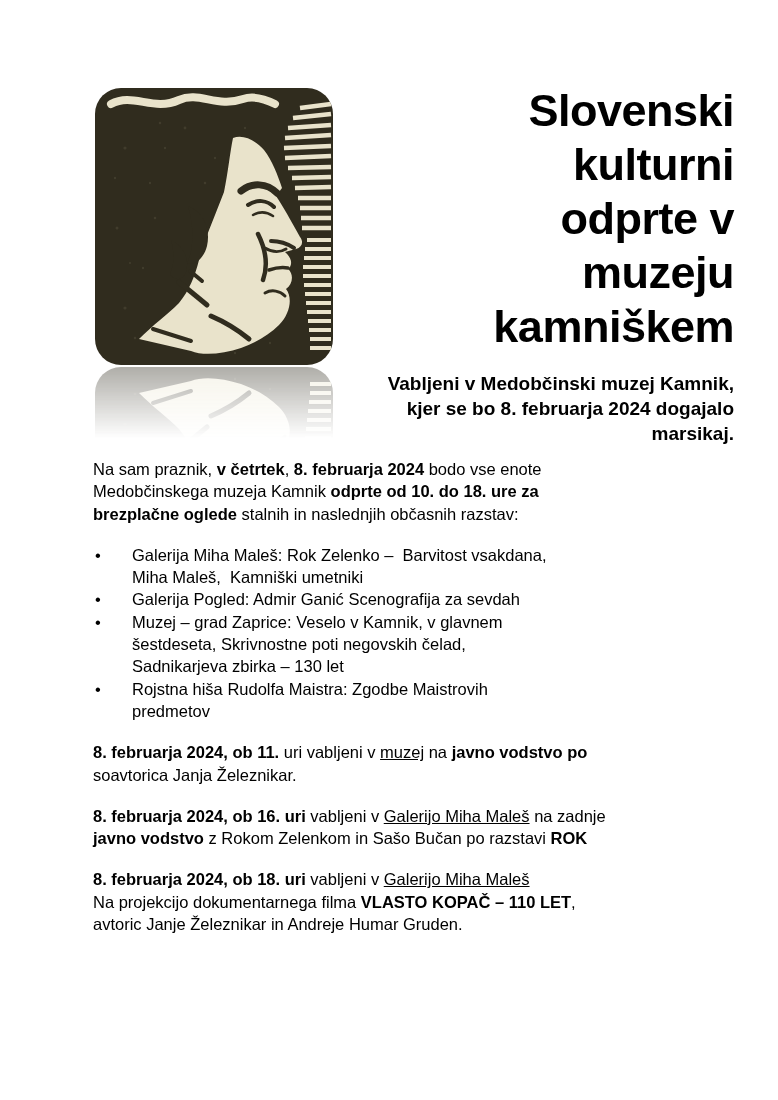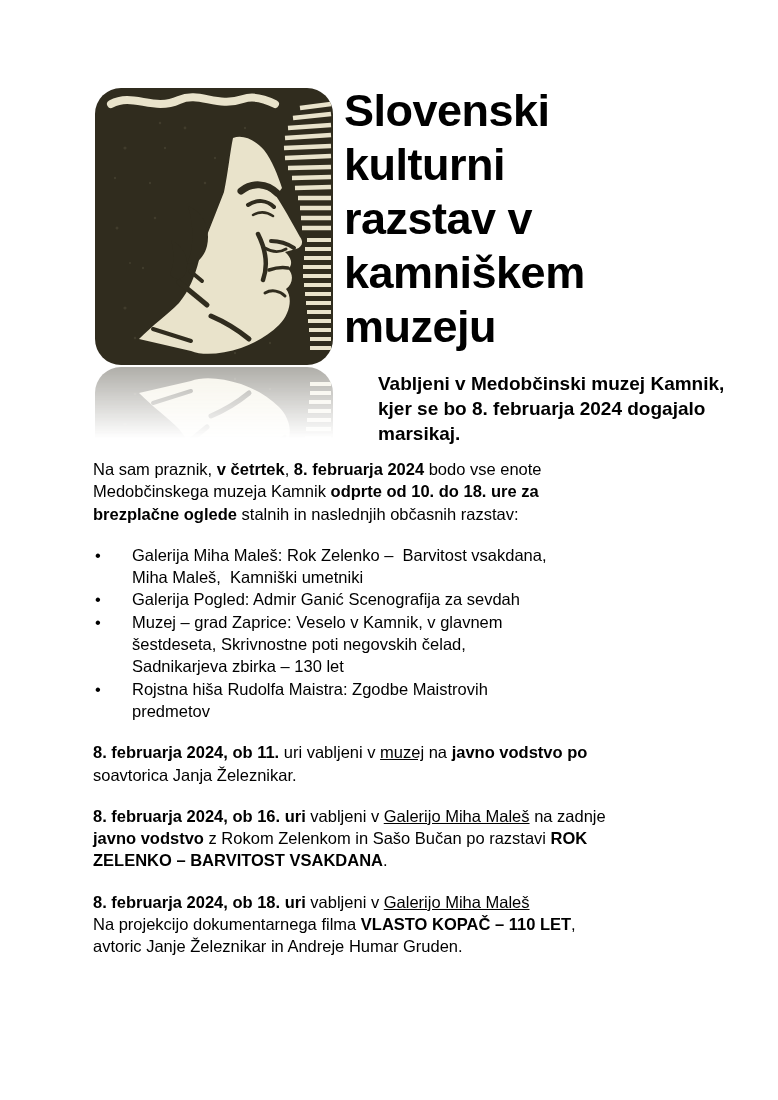--- a/index.html
+++ b/index.html
@@ -14,21 +14,21 @@
   .portrait-wrap { position:absolute; left:95px; top:88px; width:238px; }
   .portrait { display:block; width:238px; height:277px; }
   .reflection {
     height:84px; overflow:hidden; margin-top:2px;
     -webkit-mask-image:linear-gradient(to bottom, rgba(0,0,0,0.45), rgba(0,0,0,0) 85%);
             mask-image:linear-gradient(to bottom, rgba(0,0,0,0.45), rgba(0,0,0,0) 85%);
   }
   .reflection svg { display:block; width:238px; height:277px; transform:scaleY(-1); filter:blur(0.6px); opacity:0.85; }
 
   
-  .hero-text { position:absolute; left:344px; top:84px; width:390px; }
+  .hero-text { position:absolute; left:344px; top:84px; width:390px;text-align:right; }
   .title { font-size:45px; font-weight:bold; line-height:54px; letter-spacing:-0.5px; }
   .title .tline { display:block; }
   .subtitle { margin-top:17px; font-size:19px; font-weight:bold; line-height:25px;margin-left:34px; }
   .subtitle .sline { display:block; }
 
   
   .doc-body { position:absolute; left:93px; top:458px; width:610px; font-size:16.5px; line-height:22.3px; }
   .para { margin:0 0 19px 0; }
   .line { display:block; white-space:pre-wrap; }
   .para b { font-weight:bold;text-align:center; }
@@ -149,23 +149,23 @@
       <svg viewBox="0 0 238 277" aria-hidden="true">
           <use href="#portrait-art"></use>
         </svg>
     </div>
   </div>
 
   <div class="hero-text">
     <h1 class="title" style="margin:0;">
       <span class="tline">Slovenski</span>
       <span class="tline">kulturni</span>
-      <span class="tline">razstav v</span>
+      <span class="tline">odprte v</span>
+      <span class="tline">muzeju</span>
       <span class="tline">kamniškem</span>
-      <span class="tline">muzeju</span>
     </h1>
     <div class="subtitle">
       <span class="sline">Vabljeni v Medobčinski muzej Kamnik,</span>
       <span class="sline">kjer se bo 8. februarja 2024 dogajalo</span>
       <span class="sline">marsikaj.</span>
     </div>
   </div>
 
   <div class="doc-body">
 
@@ -199,21 +199,20 @@
     </ul>
 
     <p class="para">
       <span class="line"><b>8. februarja 2024, ob 11.</b><span> uri vabljeni v </span><span class="doc-link">muzej</span><span> na </span><b>javno vodstvo po</b></span>
       <span class="line"><span>soavtorica Janja Železnikar.</span></span>
     </p>
 
     <p class="para">
       <span class="line"><b>8. februarja 2024, ob 16. uri</b><span> vabljeni v </span><span class="doc-link">Galerijo Miha Maleš</span><span> na zadnje</span></span>
       <span class="line"><b>javno vodstvo</b><span> z Rokom Zelenkom in Sašo Bučan po razstavi </span><b>ROK</b></span>
-      <span class="line"><b>ZELENKO – BARVITOST VSAKDANA</b><span>.</span></span>
     </p>
 
     <p class="para">
       <span class="line"><b>8. februarja 2024, ob 18. uri</b><span> vabljeni v </span><span class="doc-link">Galerijo Miha Maleš</span></span>
       <span class="line"><span>Na projekcijo dokumentarnega filma </span><b>VLASTO KOPAČ – 110 LET</b><span>,</span></span>
       <span class="line"><span>avtoric Janje Železnikar in Andreje Humar Gruden.</span></span>
     </p>
 
   </div>
 </div>

